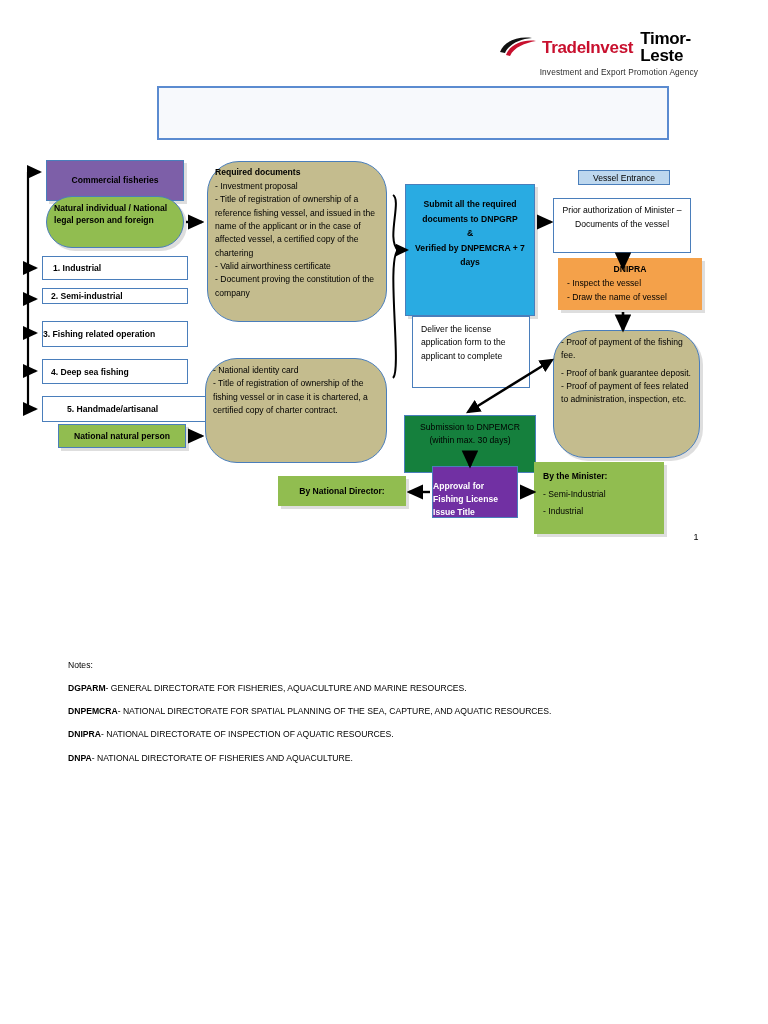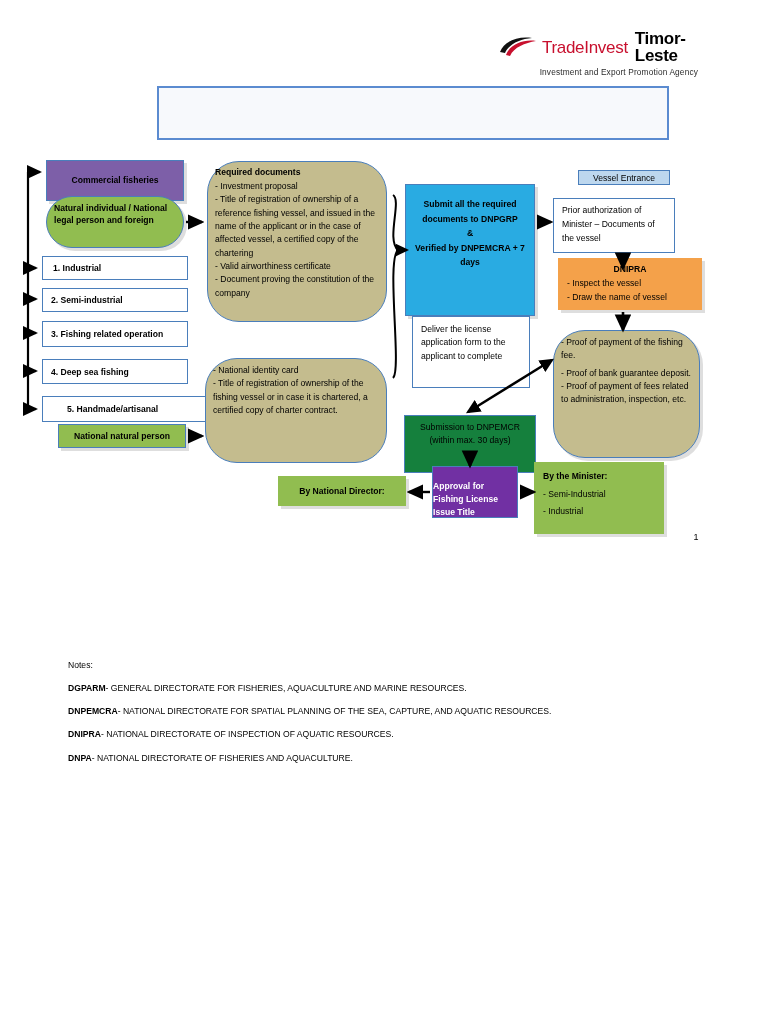--- a/index.html
+++ b/index.html
@@ -8,63 +8,63 @@
     font-family:"Liberation Sans", sans-serif;
     position:relative;overflow:hidden;color:#000;
   }
   .page{position:absolute;left:0;top:0;width:768px;height:1024px;}
   .abs{position:absolute;box-sizing:border-box;}
 
   
   #logo{left:498px;top:34px;width:200px;height:46px;}
   #logo .logo-row{display:flex;align-items:center;gap:4px;height:26px;}
   #logo .mark{width:40px;height:24px;position:relative;flex:none;}
-  #logo .word1{font-weight:normal;font-size:17px;color:#c8102e;letter-spacing:-0.3px;line-height:1;}
+  #logo .word1{font-weight:bold;font-size:17px;color:#c8102e;letter-spacing:-0.3px;line-height:1;}
   #logo .word2{font-weight:bold;font-size:17px;color:#000000;letter-spacing:-0.3px;line-height:1;margin-left:3px;}
   #logo .tagline{font-size:8.3px;color:#2b2b2b;margin-top:7px;letter-spacing:.15px;text-align:right;}
 
   
   .box{border:1px solid #4a7ebb;font-size:8.6px;line-height:1.45;}
   .shadow{box-shadow:3px 3px 0 rgba(0,0,0,.13);}
   .ctr{display:flex;align-items:center;justify-content:center;text-align:center;}
   .pad{padding:5px 7px;border-radius:32px;}
   .b{font-weight:bold;}
 
   
   #banner{left:157px;top:86px;width:512px;height:54px;background:#f7f9fc;border:2px solid #5b8bd0;}
 
   
   #commercial{left:46px;top:160px;width:138px;height:41px;background:#7d5fa8;color:#000;font-weight:bold;font-size:8.6px;}
   #natural-ind{left:46px;top:196px;width:138px;height:52px;background:#91bd50;color:#000;font-weight:bold;font-size:8.6px;}
   .whitebox{background:#ffffff;border:1px solid #4a7ebb;font-weight:bold;font-size:8.6px;display:flex;align-items:center;}
   #ind1{left:42px;top:256px;width:146px;height:24px;padding-left:10px;}
-  #ind2{left:42px;top:288px;width:146px;height:24px;padding-left:8px;}
-  #ind3{left:42px;top:321px;width:146px;height:26px;padding-left:8px;}
+  #ind2{left:42px;top:288px;width:146px;height:16px;padding-left:8px;}
+  #ind3{left:42px;top:321px;width:146px;height:26px;}
   #ind4{left:42px;top:359px;width:146px;height:25px;padding-left:8px;}
   #ind5{left:42px;top:396px;width:174px;height:26px;padding-left:24px;}
   #natural-person{left:58px;top:424px;width:128px;height:24px;background:#91bd50;font-weight:bold;font-size:8.6px;}
 
   
   .tan{background:#c4bc8e;border:1px solid #4a7ebb;}
   #req-docs{left:207px;top:161px;width:180px;height:161px;}
   #req-docs .hd{font-weight:bold;font-size:8.6px;margin-bottom:3px;}
   #req-docs .li,#id-docs .li,#proofs .li{font-size:8.6px;line-height:1.55;}
   #id-docs{left:205px;top:358px;width:182px;height:105px;}
 
   
   #submit{left:405px;top:184px;width:130px;height:132px;background:#29abe2;border:1px solid #4a7ebb;
           color:#000;font-weight:bold;font-size:8.6px;text-align:center;padding:12px 9px;line-height:1.7;}
   #deliver{left:412px;top:316px;width:118px;height:72px;background:#ffffff;border:1px solid #4a7ebb;
            font-size:8.6px;padding:6px 8px;line-height:1.55;}
 
   
   #vessel-entrance{left:578px;top:170px;width:92px;height:15px;background:#bdd7ee;border:1px solid #4a7ebb;
                    font-size:8.6px;font-weight:normal;}
-  #prior-auth{left:553px;top:198px;width:122px;height:55px;background:#ffffff;border:1px solid #4a7ebb;
-              font-size:8.6px;padding:5px 8px;line-height:1.6;}
+  #prior-auth{left:553px;top:198px;width:138px;height:55px;background:#ffffff;border:1px solid #4a7ebb;
+              font-size:8.6px;padding:5px 8px;line-height:1.6;text-align:center;}
   #dnipra{left:558px;top:258px;width:144px;height:52px;background:#f4a14a;border:1px solid #f4a14a;
           font-size:8.6px;padding:4px 8px;line-height:1.6;}
   #dnipra .hd{font-weight:bold;text-align:center;}
   #proofs{left:553px;top:330px;width:147px;height:128px;}
 
   
   #submission{left:404px;top:415px;width:132px;height:58px;background:#15803d;border:1px solid #4a7ebb;
               color:#000;font-weight:normal;font-size:8.6px;text-align:center;padding-top:5px;line-height:1.55;}
   #approval{left:432px;top:466px;width:86px;height:52px;background:#7130a3;border:1px solid #4a7ebb;
             color:#ffffff;font-weight:bold;font-size:8.6px;text-align:left;padding-top:13px;line-height:1.5;}

